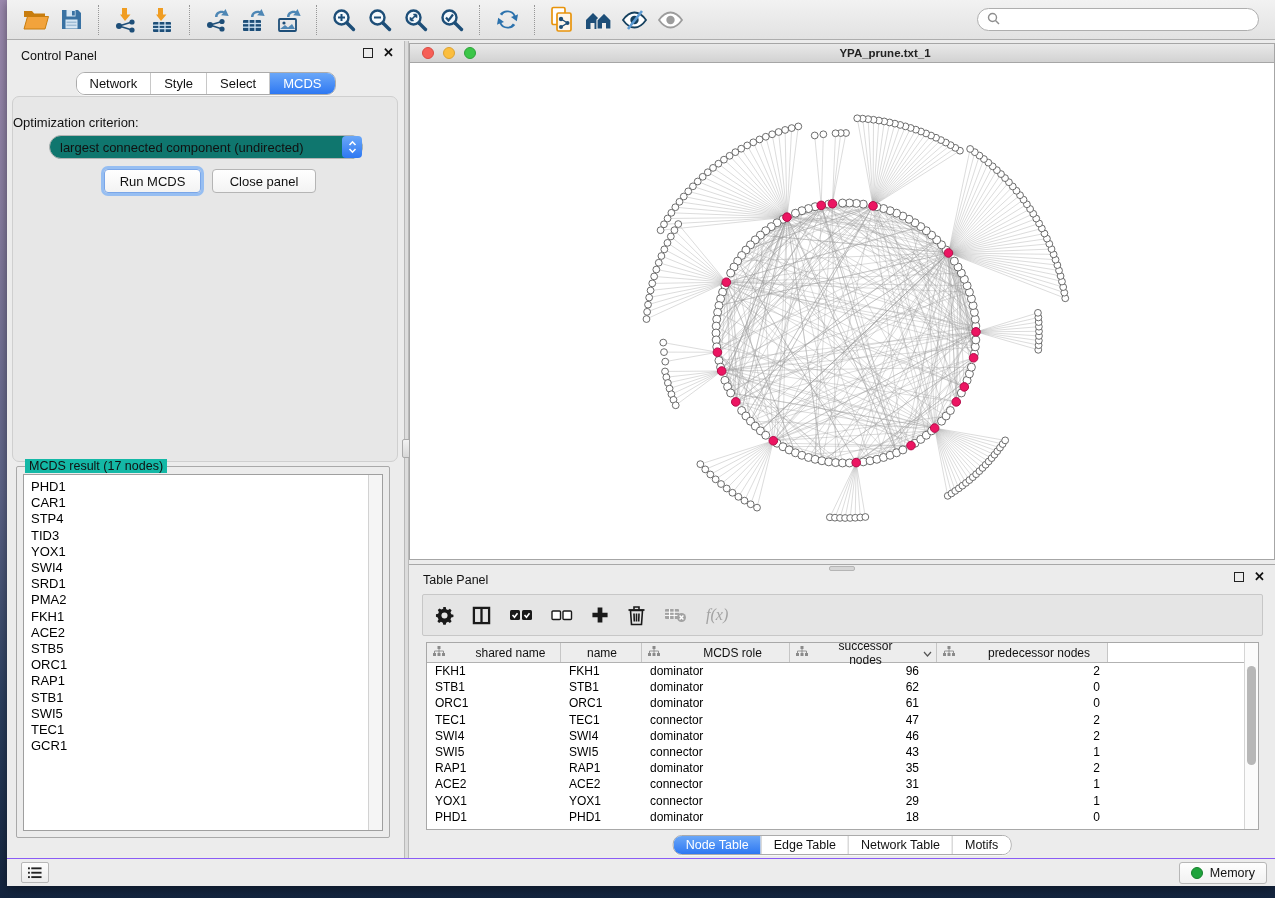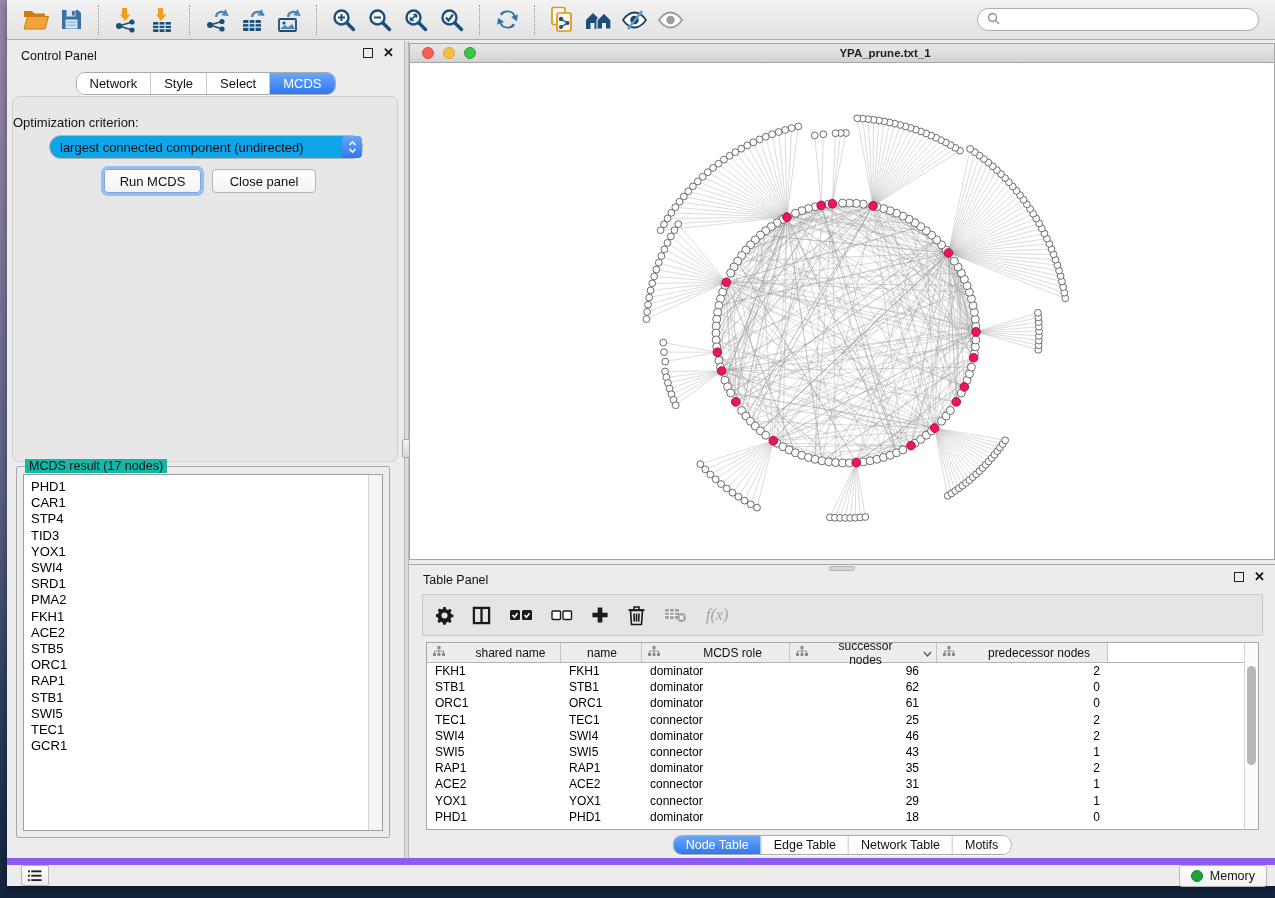--- a/index.html
+++ b/index.html
@@ -35,21 +35,21 @@
   .seg { display:inline-flex; border:1px solid #ababab; border-radius:9px; overflow:hidden;
     background:#fff; box-shadow:0 1px 0 rgba(255,255,255,.6); }
   .seg button { border:none; background:#fff; padding:3px 13px; font-size:13px; color:#111;
     border-left:1px solid #c8c8c8; font-family:inherit; }
   .seg button:first-child { border-left:none; }
   .seg button.active { background:linear-gradient(#6aa7f8,#2e78f2); color:#fff; }
   #cp-tabs { position:absolute; top:31px; left:50%; transform:translateX(-50%); }
   #cp-inner { position:absolute; left:5px; top:55px; width:386px; height:366px;
     background:#e7e7e7; border:1px solid #cfcfcf; border-radius:7px; }
   #opt-label { position:absolute; top:18px; width:100%; font-size:13px; color:#111; }
-  #opt-select { position:absolute; left:36px; top:38px; width:314px; height:24px; background:#0ea5e9;
+  #opt-select { position:absolute; left:36px; top:38px; width:314px; height:24px; background:#0f766e;
     border:1px solid #b3b3b3; border-radius:12px; display:flex; align-items:center; }
   #opt-select .sel-text { flex:1; font-size:13px; padding-left:10px; color:#111; white-space:nowrap; }
   #opt-select .stepper { width:20px; height:22px; margin-right:0px; border-radius:4px;
     background:linear-gradient(#6aa7f8,#2e78f2); display:flex; align-items:center; justify-content:center; }
   .btn { background:linear-gradient(#ffffff,#f3f3f3); border:1px solid #b5b5b5; border-radius:4px;
     font-size:13px; font-family:inherit; color:#111; padding:3px 14px; height:24px; }
   #run-btn { position:absolute; left:91px; top:72px; width:97px;
     box-shadow:0 0 0 3px rgba(106,167,248,.65); border-color:#7aa6e8;text-align:center; }
   #closepanel-btn { position:absolute; left:199px; top:72px; width:104px; }
   #result-group { position:absolute; left:9px; top:425px; width:374px; height:372px;
@@ -99,21 +99,21 @@
   .td { padding-left:8px; white-space:nowrap; overflow:hidden; }
   .td.num { text-align:right; padding-left:0; }
   #tbl-scroll { position:absolute; right:0; top:0; bottom:0; width:14px; background:#fbfbfb;
     border-left:1px solid #d5d5d5; }
   #tbl-thumb { position:absolute; left:2px; right:2px; top:23px; height:99px;
     background:#b7b7b7; border-radius:5px; }
   #tbl-tabs { position:absolute; left:50%; transform:translateX(-50%); top:270px; }
   #tbl-tabs button { font-size:12.5px; padding:2px 12px; }
   
   #status-bar { position:absolute; left:0; right:0; bottom:0; height:28px; background:#ececec;
-    border-top:7px solid #8b5cf6; display:flex; align-items:center; padding:8px 8px;gap:44px; }
+    border-top:1px solid #8b5cf6; display:flex; align-items:center; padding:8px 8px;gap:44px; }
   #list-btn { width:28px; height:21px; background:linear-gradient(#fdfdfd,#ececec);
     border:1px solid #b7b7b7; border-radius:2px; display:flex; align-items:center;
     justify-content:center; margin-left:6px; }
   #memory-btn { margin-left:auto; height:22px; border:1px solid #b7b7b7; border-radius:3px;
     background:linear-gradient(#fefefe,#f1f1f1); display:flex; align-items:center; gap:7px;
     padding:0 11px; font-size:12.5px; color:#111; font-family:inherit; }
   #memory-dot { width:12px; height:12px; border-radius:50%; background:#1fa33c; border:1px solid #16812d; }
 </style>
 </head>
 <body>
@@ -1261,21 +1261,21 @@
             <div class="td" style="width: 134px;">ORC1</div>
             <div class="td" style="width: 81px;">ORC1</div>
             <div class="td" style="width: 148px;">dominator</div>
             <div class="td num" style="width: 147px; padding-right: 18px;">61</div>
             <div class="td num" style="width: 171px; padding-right: 8px;">0</div>
           </div>
           <div class="tr">
             <div class="td" style="width: 134px;">TEC1</div>
             <div class="td" style="width: 81px;">TEC1</div>
             <div class="td" style="width: 148px;">connector</div>
-            <div class="td num" style="width: 147px; padding-right: 18px;">25</div>
+            <div class="td num" style="width: 147px; padding-right: 18px;">47</div>
             <div class="td num" style="width: 171px; padding-right: 8px;">2</div>
           </div>
           <div class="tr">
             <div class="td" style="width: 134px;">SWI4</div>
             <div class="td" style="width: 81px;">SWI4</div>
             <div class="td" style="width: 148px;">dominator</div>
             <div class="td num" style="width: 147px; padding-right: 18px;">46</div>
             <div class="td num" style="width: 171px; padding-right: 8px;">2</div>
           </div>
           <div class="tr">

